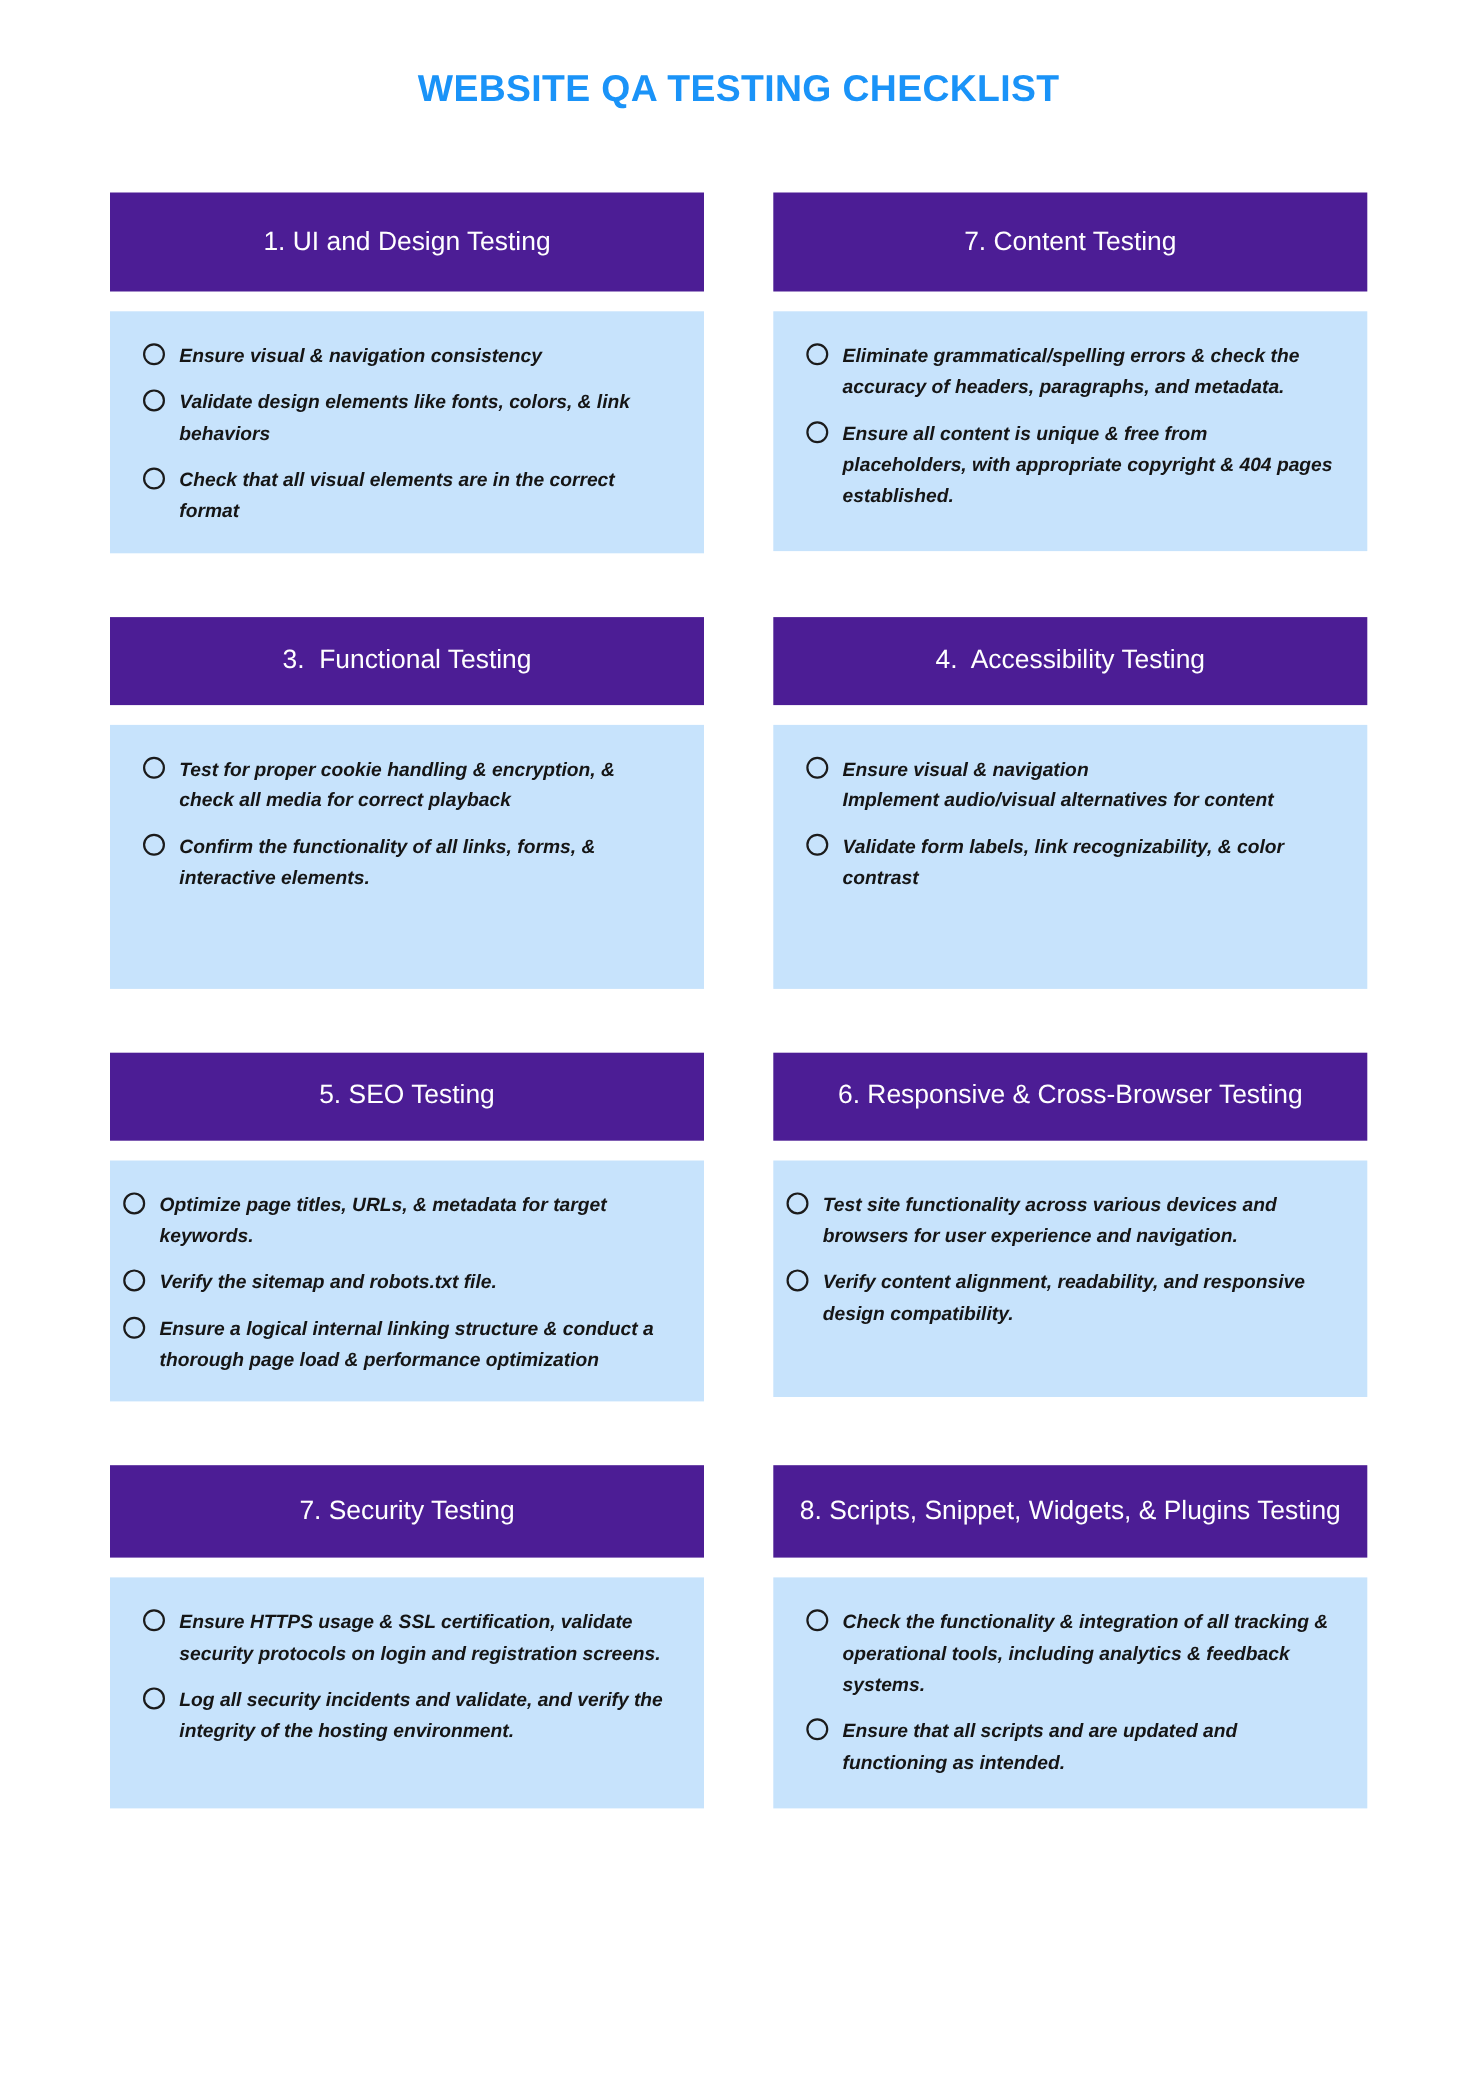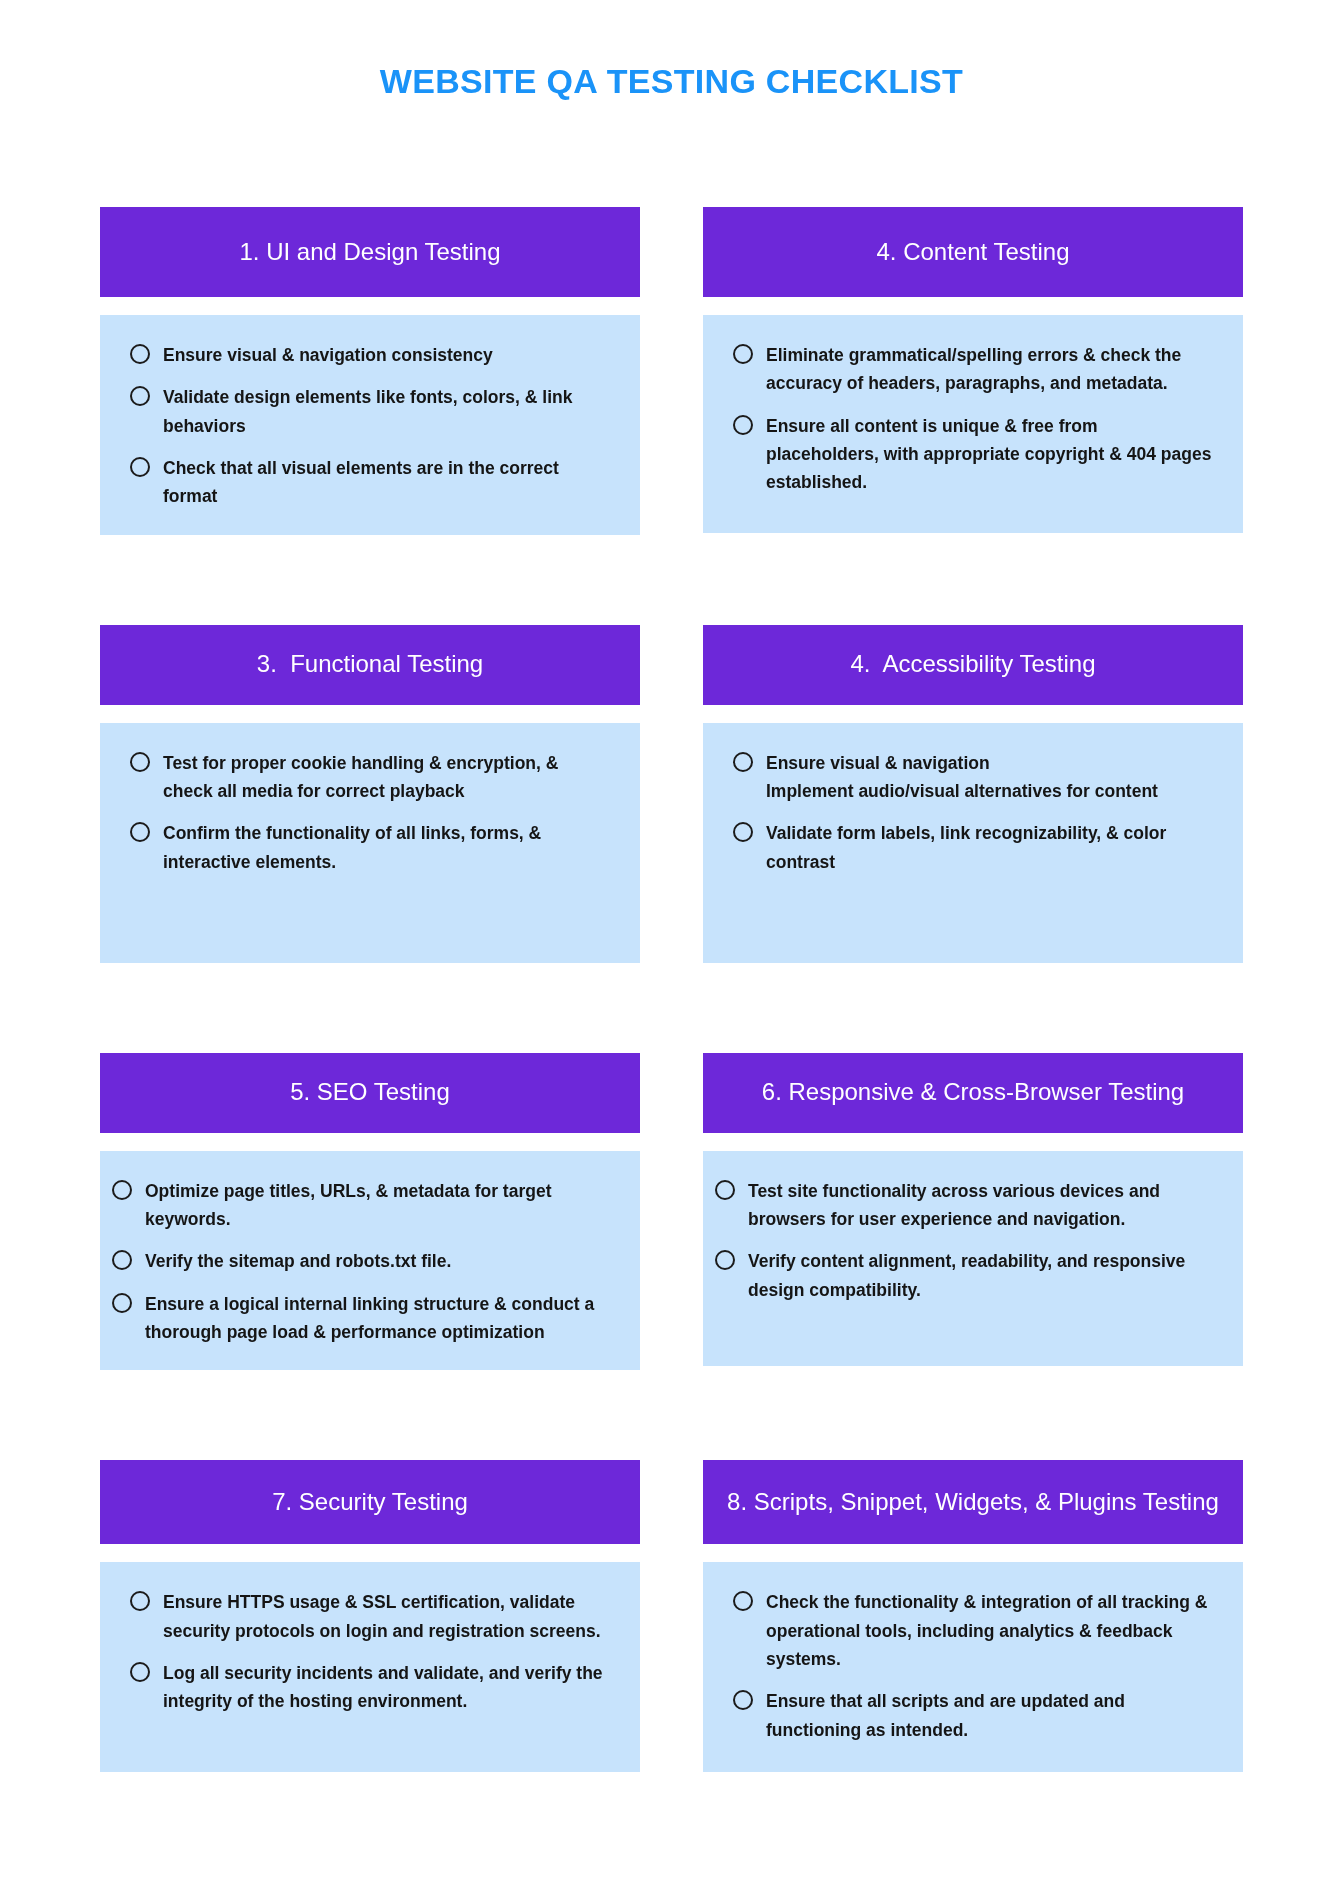--- a/index.html
+++ b/index.html
@@ -23,38 +23,38 @@
 
   .grid{
     position:absolute;
     left:100px; right:100px; top:175px;
   }
   .row{display:flex;gap:63px;align-items:flex-start;}
   .col{flex:1 1 0;min-width:0;}
 
   .card{width:100%;}
   .card-header{
-    background:#6d28d9;
+    background:#4c1d95;
     color:#ffffff;
     text-align:center;
     font-size:24px;
     font-weight:400;
     line-height:1.28;
     display:flex;
     align-items:center;
     justify-content:center;
     box-sizing:border-box;
     padding:10px 4px;
     white-space:pre-wrap;
-    margin-top:32px;
   }
   .card-body{
     background:#c7e3fc;
     box-sizing:border-box;
     padding:26px 30px 24px 30px;
+    font-style:italic;
   }
 
   .items{list-style:none;margin:0;padding:0;}
   .item{
     display:flex;
     align-items:flex-start;
     gap:13px;
     margin-bottom:14px;
   }
   .item:last-child{margin-bottom:0;}
@@ -115,21 +115,21 @@
               <li class="item">
                 <span class="check-circle"></span>
                 <span class="item-text">Check that all visual elements are in the correct format</span>
               </li>
             </ul>
           </div>
         </div>
       </div>
       <div class="col">
         <div class="card">
-          <div class="card-header">4. Content Testing</div>
+          <div class="card-header">7. Content Testing</div>
           <div class="hdr-gap"></div>
           <div class="card-body">
             <ul class="items">
               <li class="item">
                 <span class="check-circle"></span>
                 <span class="item-text">Eliminate grammatical/spelling errors &amp; check the accuracy of headers, paragraphs, and metadata.</span>
               </li>
               <li class="item">
                 <span class="check-circle"></span>
                 <span class="item-text">Ensure all content is unique &amp;  free from placeholders, with appropriate copyright &amp; 404 pages established.</span>

